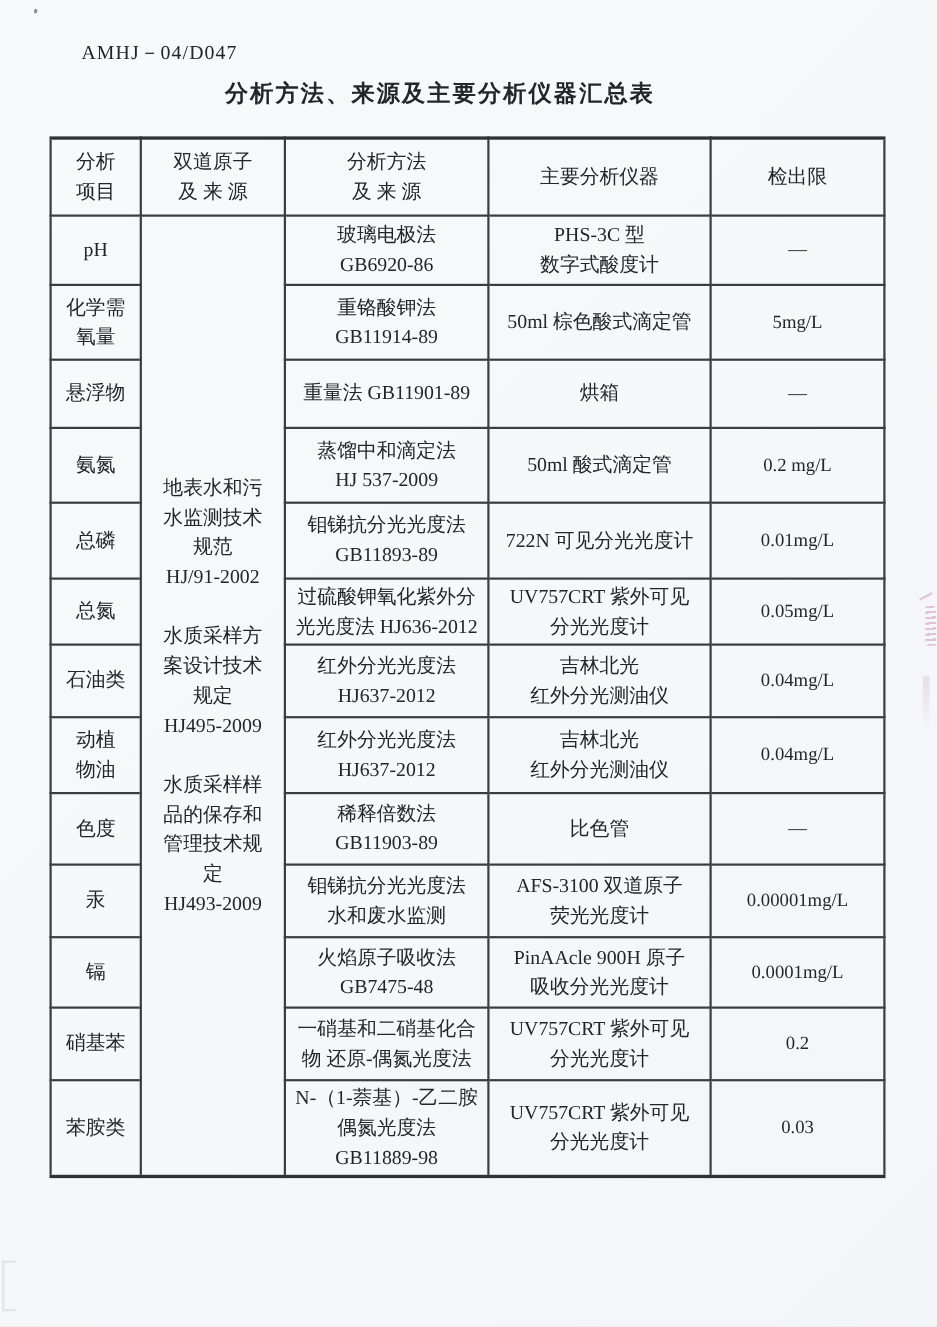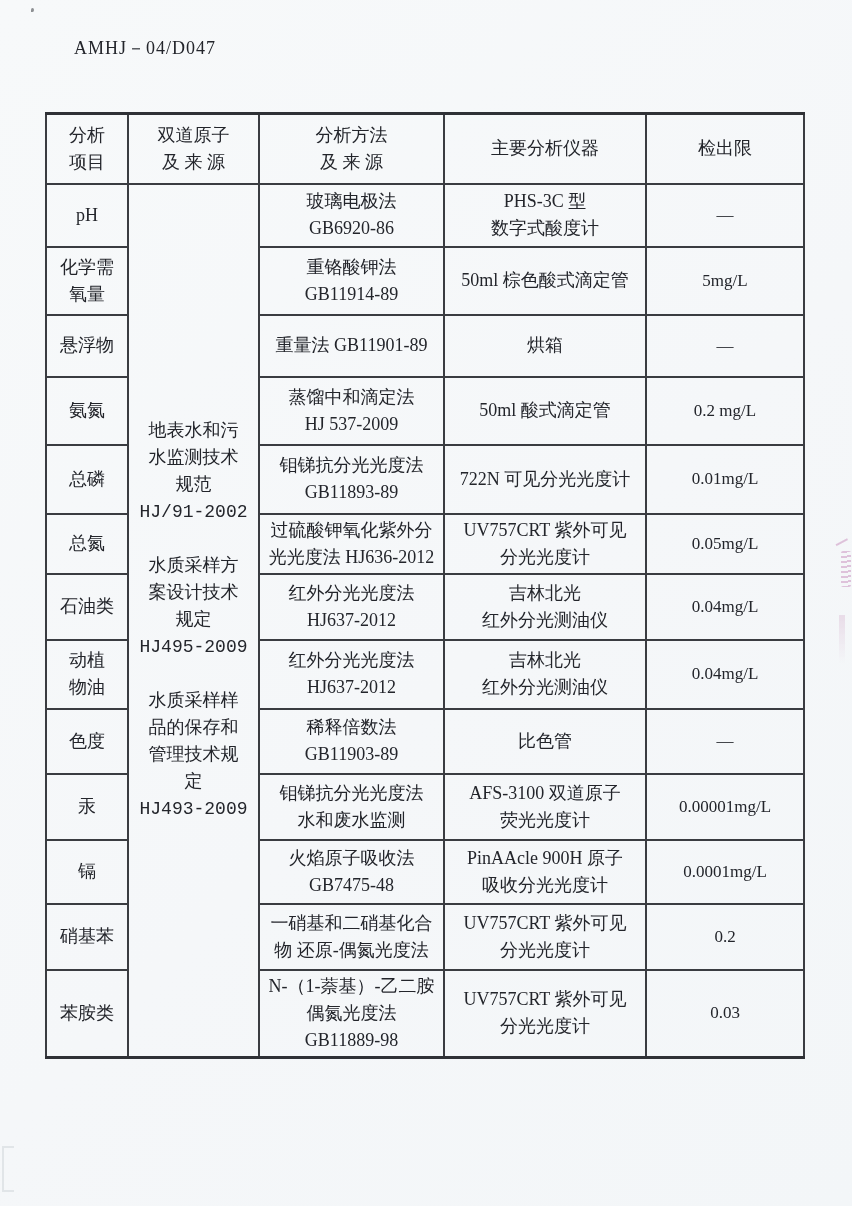--- a/index.html
+++ b/index.html
@@ -16,39 +16,39 @@
   }
   .doc-code {
     position:absolute; left:74px; top:36px;
     font-size:18px; letter-spacing:1px;
   }
   .title {
     position:absolute; left:0; top:71px; width:800px;
     text-align:center; font-size:21px; font-weight:bold; letter-spacing:2px;
   }
   table.main-table {
-    position:absolute; left:45px; top:112px;
+    position:absolute; left:45px; top:124px;
     width:758px; table-layout:fixed;
     border-collapse:collapse;
     border-top:3px solid #2f3136;
     border-bottom:3px solid #2f3136;
   }
   col.c1{width:82px;} col.c2{width:131px;} col.c3{width:185px;}
   col.c4{width:202px;} col.c5{width:158px;}
   th, td {
     border:2px solid #3a3c41;
     text-align:center; vertical-align:middle;
     font-weight:normal;
     font-size:18px; line-height:1.5;
     white-space:pre-line;
     padding:2px 4px;
   }
   th { font-size:18px; }
   td.limit { font-size:17px; }
-  td.sampling { vertical-align:middle;font-family:Liberation Mono, monospace; }
+  td.sampling { vertical-align:middle; }
   .src { font-size:18px; line-height:1.5; }
   .src + .src { }
   .footer {
     position:absolute; left:0; top:1110px; width:782px;
     text-align:center; font-size:15px; font-weight:bold; letter-spacing:2px;
   }
   
   .speck {
     position:absolute; left:31px; top:8px; width:3px; height:4px;
     background:#55575c; border-radius:50% 50% 50% 0; opacity:.65;
@@ -72,20 +72,21 @@
     position:absolute; left:2px; top:1146px; width:12px; height:46px;
     border:2px solid #dfe4e7; border-right:none; opacity:.9;
   }
 </style>
 </head>
 <body>
 
 <div class="page">
 
   <div class="doc-code">AMHJ－04/D047</div>
+  <div class="title">分析方法、来源及主要分析仪器汇总表</div>
 
   <table class="main-table">
     <colgroup>
       <col class="c1">
         <col class="c2">
         <col class="c3">
         <col class="c4">
         <col class="c5">
     </colgroup>
     <thead>

